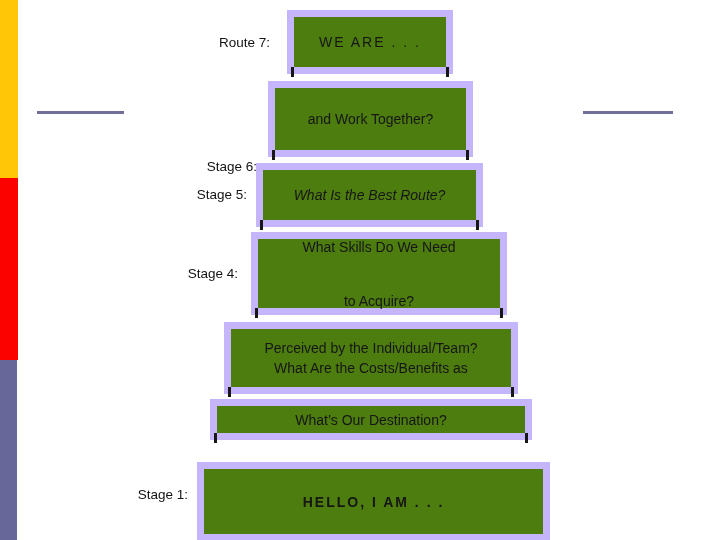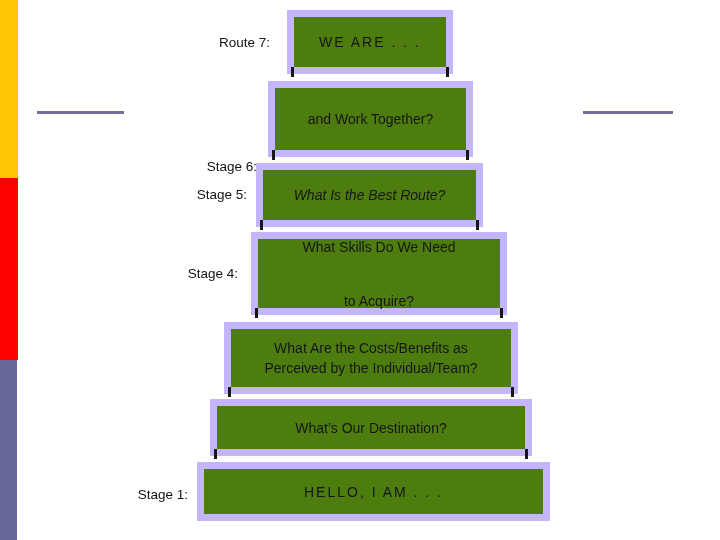--- a/index.html
+++ b/index.html
@@ -28,22 +28,22 @@
   .stage-box.legs::after{
     content:"";position:absolute;top:100%;width:3px;height:10px;background:#171717;
   }
   .stage-box.legs::before{left:-3px;}
   .stage-box.legs::after{right:-3px;}
   .box7{left:287px;top:10px;width:166px;height:64px;}
   .box6{left:268px;top:81px;width:205px;height:76px;}
   .box5{left:256px;top:163px;width:227px;height:64px;font-style:italic;}
   .box4{left:251px;top:232px;width:256px;height:83px;gap:34px;}
   .box3{left:224px;top:322px;width:294px;height:72px;}
-  .box2{left:210px;top:399px;width:322px;height:57px;}
-  .box1{left:197px;top:462px;width:353px;height:59px;}
+  .box2{left:210px;top:399px;width:322px;height:41px;}
+  .box1{left:197px;top:462px;width:353px;height:79px;font-weight:bold;}
   .line{
     display:block;font-size:14px;line-height:20px;color:#161616;text-align:center;
     white-space:nowrap;
   }
   .caps{letter-spacing:2px;}
   
   .stage-label{
     position:absolute;width:110px;text-align:right;
     font-size:13.5px;line-height:17px;color:#131313;z-index:3;
   }
@@ -82,22 +82,22 @@
     <span class="line">What Is the Best Route?</span>
   </div>
 
   <div class="stage-label lbl4">Stage 4:</div>
   <div class="stage-box box4 legs">
     <span class="line">What Skills Do We Need</span>
     <span class="line">to Acquire?</span>
   </div>
 
   <div class="stage-box box3 legs">
+    <span class="line">Perceived by the Individual/Team?</span>
     <span class="line">What Are the Costs/Benefits as</span>
-    <span class="line">Perceived by the Individual/Team?</span>
   </div>
 
   <div class="stage-box box2 legs">
     <span class="line">What’s Our Destination?</span>
   </div>
 
   <div class="stage-label lbl1">Stage 1:</div>
   <div class="stage-box box1">
     <span class="line caps">HELLO, I AM . . .</span>
   </div>

